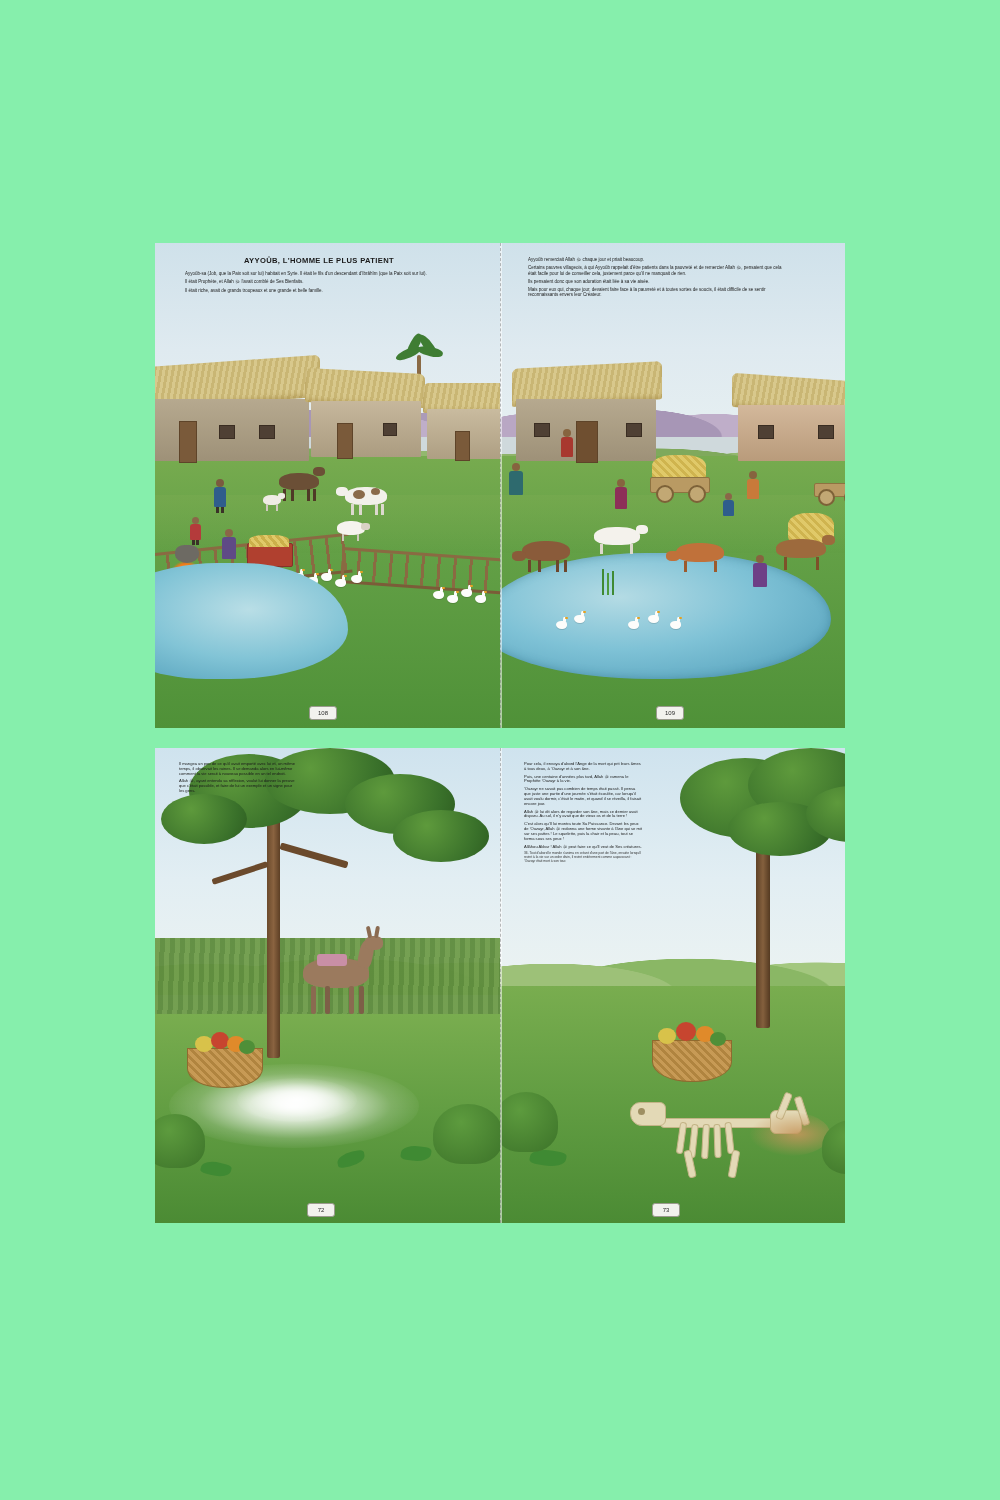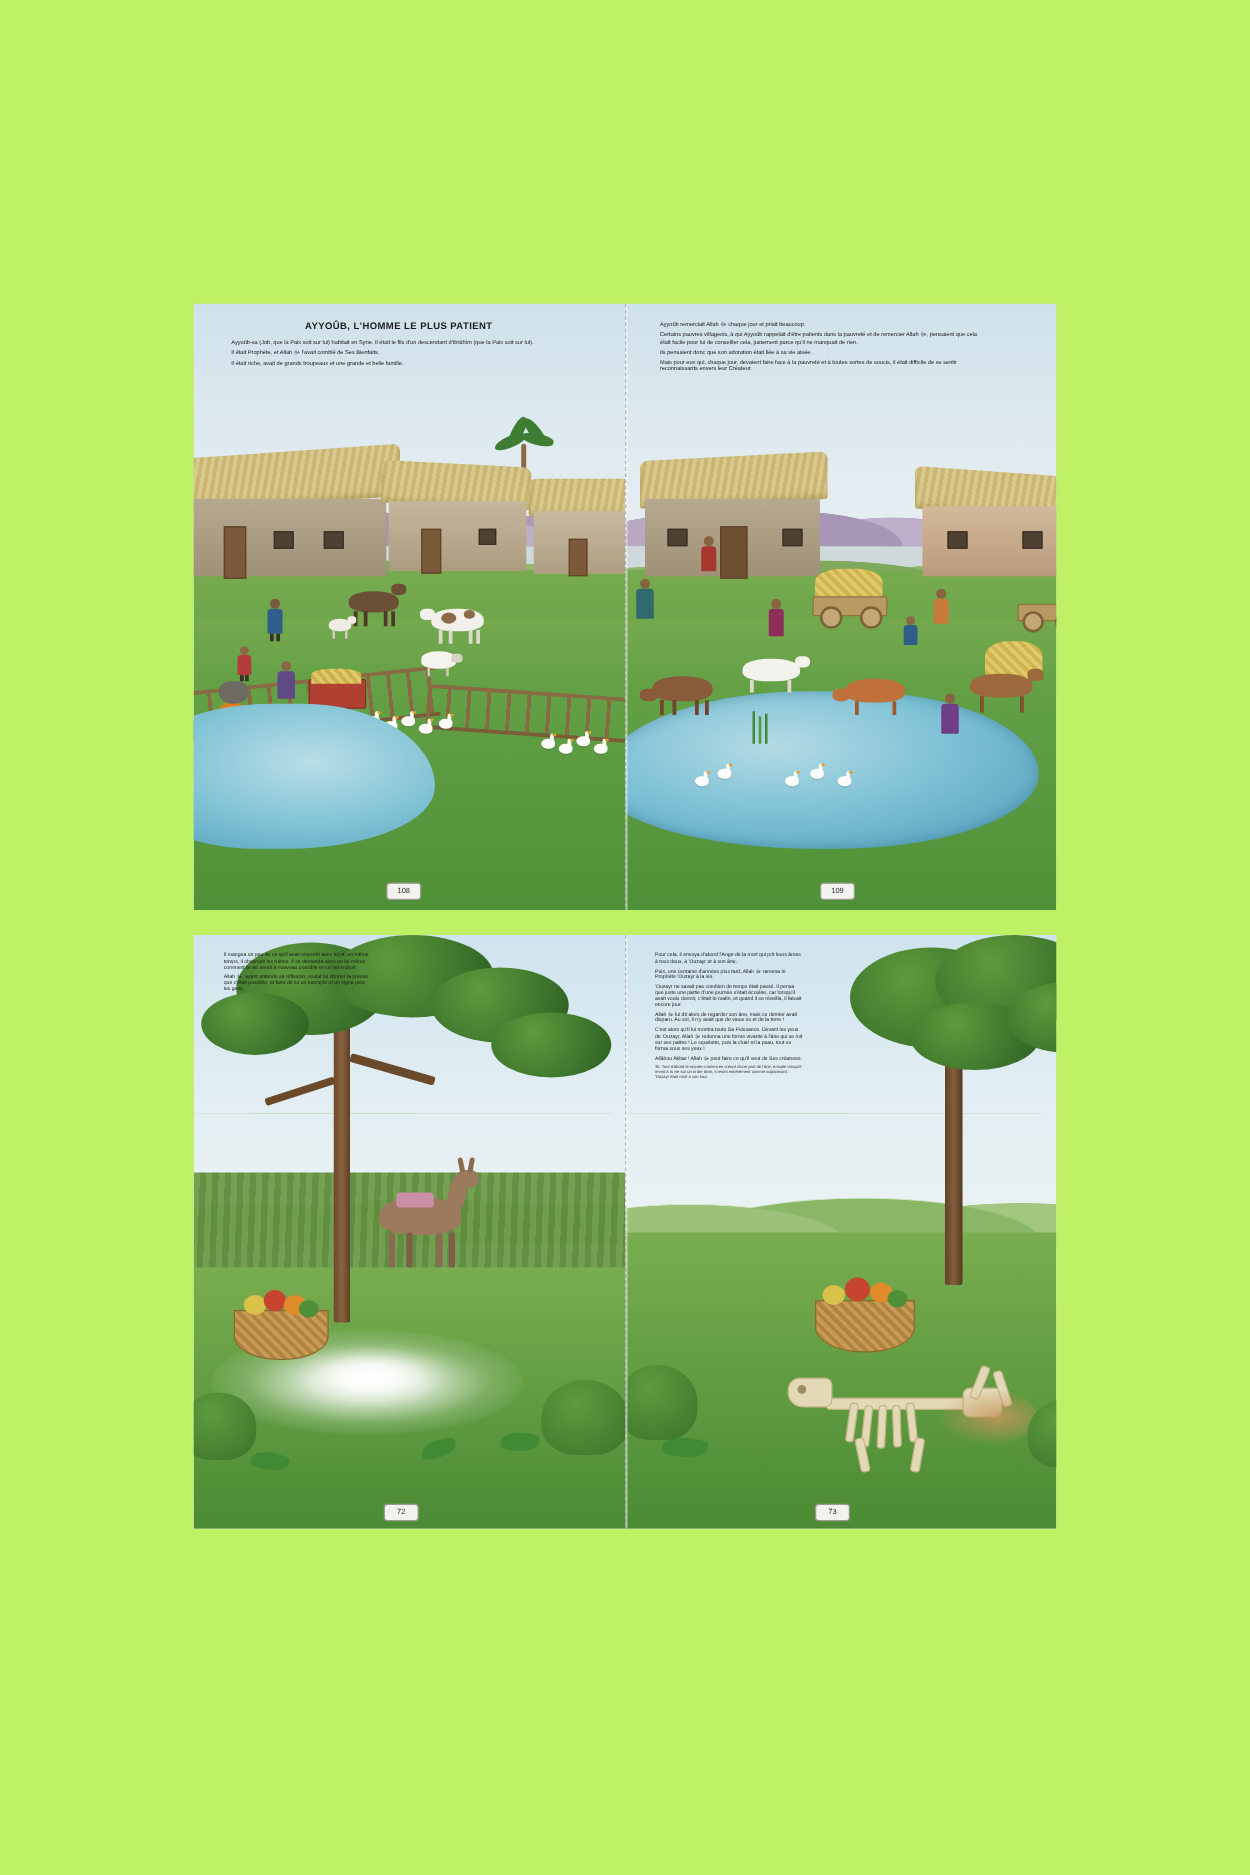--- a/index.html
+++ b/index.html
@@ -7,21 +7,21 @@
     padding: 0;
     background: #ffffff;
     width: 1000px;
     height: 1500px;
     font-family: "Liberation Sans", sans-serif;
   }
   #root {
     position: relative;
     width: 1000px;
     height: 1500px;
-    background: #bef264;
+    background: #86efac;
     overflow: hidden;
   }
 
   
   .spread {
     position: absolute;
     left: 155px;
     width: 690px;
     background: #cfd9dc;
     box-sizing: border-box;

